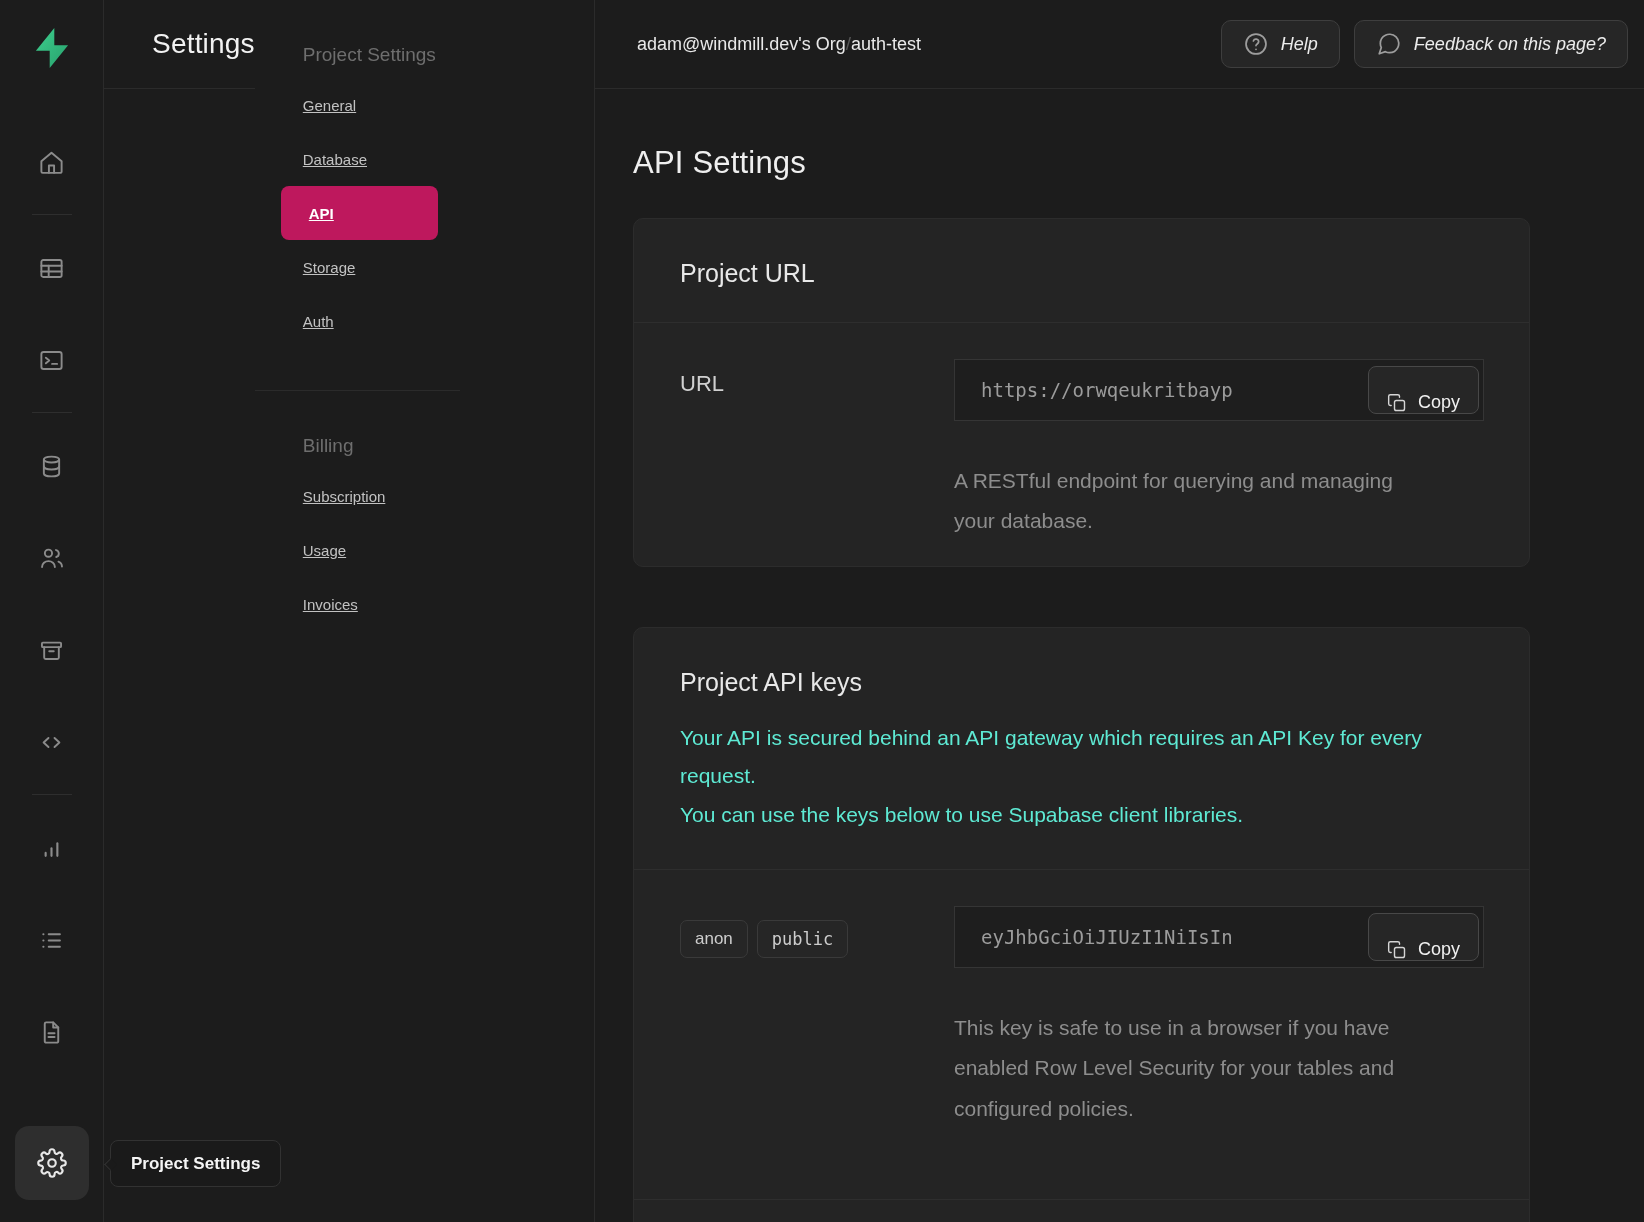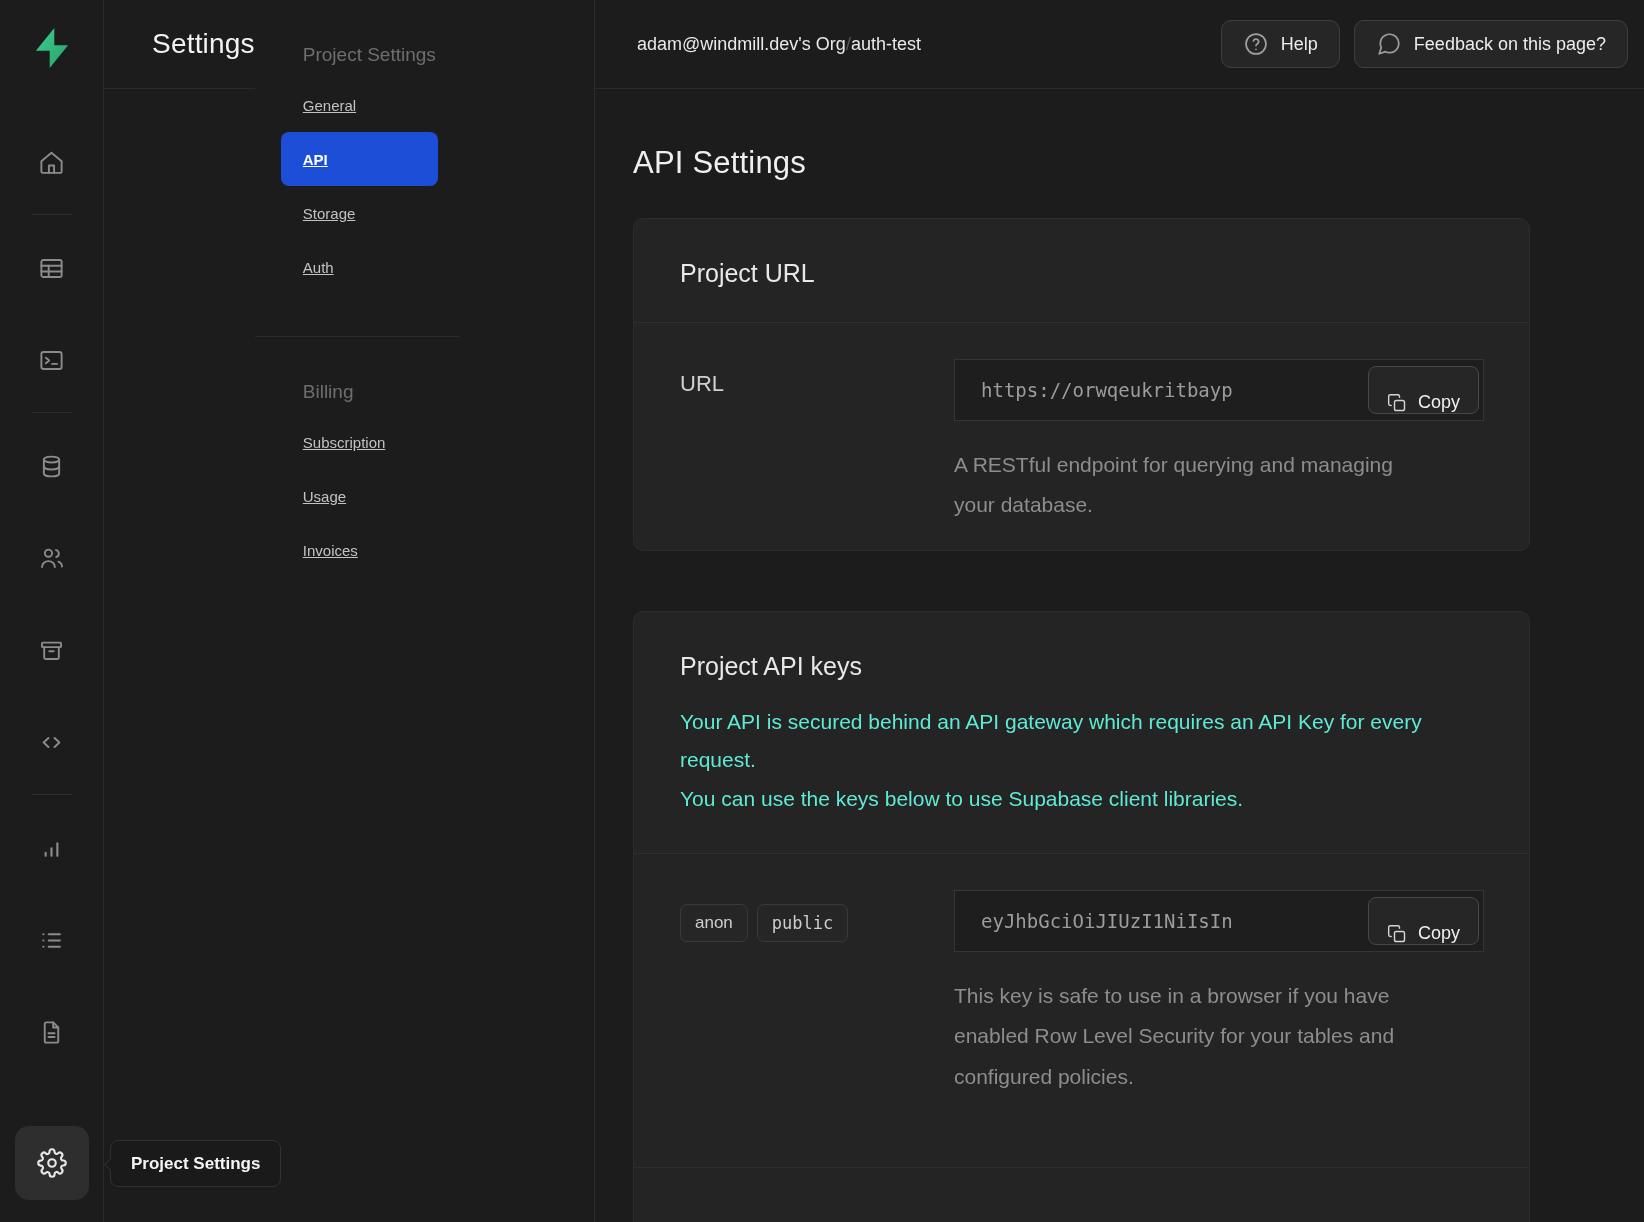--- a/index.html
+++ b/index.html
@@ -60,40 +60,40 @@
   }
   .nav-title { font-size:28px; color:#f2f2f2; font-weight:500; letter-spacing:.2px; }
   .nav-body { padding:44px 24px 0 48px; }
   .nav-section-heading { font-size:19px; color:#6e6e6e; margin-bottom:12px; }
   ul.nav-list { list-style:none; }
   .nav-item {
     height:54px; display:flex; align-items:center;
     font-size:15px; color:#c2c2c2; cursor:pointer; border-radius:8px;text-decoration:underline;
   }
   .nav-item.active {
-    background:#1d4ed8; color:#ffffff; font-weight:700;
-    margin-left:-22px; margin-right:-2px; padding-left:22px;
+    background:#be185d; color:#ffffff; font-weight:700;
+    margin-left:-22px; margin-right:-2px; padding-left:28px;
   }
   .nav-rule { height:1px; background:#2b2b2b; margin:42px -24px 44px -48px; }
 
   
   .main { flex:1; display:flex; flex-direction:column; background:#1c1c1c; }
   .main-head {
     height:89px; flex:0 0 89px; border-bottom:1px solid #2b2b2b;
     display:flex; align-items:center; justify-content:space-between;
     padding:0 16px 0 42px;
   }
   .crumbs { display:flex; align-items:flex-end; font-size:18px; }
   .crumb { color:#e9e9e9; cursor:pointer; }
   .crumb-sep { color:#565656; font-size:19px; }
   .head-actions { display:flex; align-items:center; gap:14px; }
   .hbtn {
     display:flex; align-items:center; gap:12px; height:48px; padding:0 21px;
     background:#262626; border:1px solid #3e3e3e; border-radius:10px;
-    color:#ececec; font-size:18px; cursor:pointer; font-family:inherit;
+    color:#ececec; font-size:18px; cursor:pointer; font-family:inherit;font-style:italic;
   }
   .hbtn svg { width:26px; height:26px; color:#9d9d9d; }
 
   .content { padding:0 0 0 38px; overflow:hidden; }
   .page-title { margin-top:56px; font-size:31px; font-weight:500; color:#efefef; letter-spacing:.2px; }
 
   .card {
     width:897px; background:#242424; border:1px solid #2c2c2c; border-radius:10px;
     margin-top:37px;
   }
@@ -113,21 +113,21 @@
     font-family:"DejaVu Sans Mono", monospace; font-size:19px; color:#9c9c9c;
     line-height:60px; padding:0 26px; overflow:hidden; white-space:nowrap; cursor:text;
   }
   .copy-btn {
     position:absolute; top:7px; right:5px; height:48px; padding:0 18px;
     display:flex; align-items:flex-end; gap:11px;
     background:#262626; border:1px solid #484848; border-radius:8px;
     color:#f0f0f0; font-size:18px; font-family:inherit; cursor:pointer;
   }
   .copy-btn svg { width:20px; height:20px; color:#d5d5d5; }
-  .field-desc { margin-top:24px; font-size:21px; color:#8d8d8d; line-height:1.92; max-width:462px; }
+  .field-desc { margin-top:40px; font-size:21px; color:#8d8d8d; line-height:1.92; max-width:462px; }
   .field-desc.key { max-width:508px; }
 
   .badges { display:flex; gap:9px; padding-top:2px; }
   .badge {
     height:38px; display:flex; align-items:center; padding:0 14px;
     background:#262626; border:1px solid #3a3a3a; border-radius:7px;
     font-size:17px; color:#cdcdcd;
   }
   .badge.mono { font-family:"DejaVu Sans Mono", monospace; }
 
@@ -256,20 +256,21 @@
   </div>
 
   <nav class="nav-panel">
     <div class="nav-head">
       <div class="nav-title">Settings</div>
     </div>
     <div class="nav-body">
       <div class="nav-section-heading">Project Settings</div>
       <ul class="nav-list">
         <li class="nav-item">General</li>
+        <li class="nav-item">Database</li>
         <li class="nav-item active">API</li>
         <li class="nav-item">Storage</li>
         <li class="nav-item">Auth</li>
       </ul>
       <div class="nav-rule"></div>
       <div class="nav-section-heading">Billing</div>
       <ul class="nav-list">
         <li class="nav-item">Subscription</li>
         <li class="nav-item">Usage</li>
         <li class="nav-item">Invoices</li>

